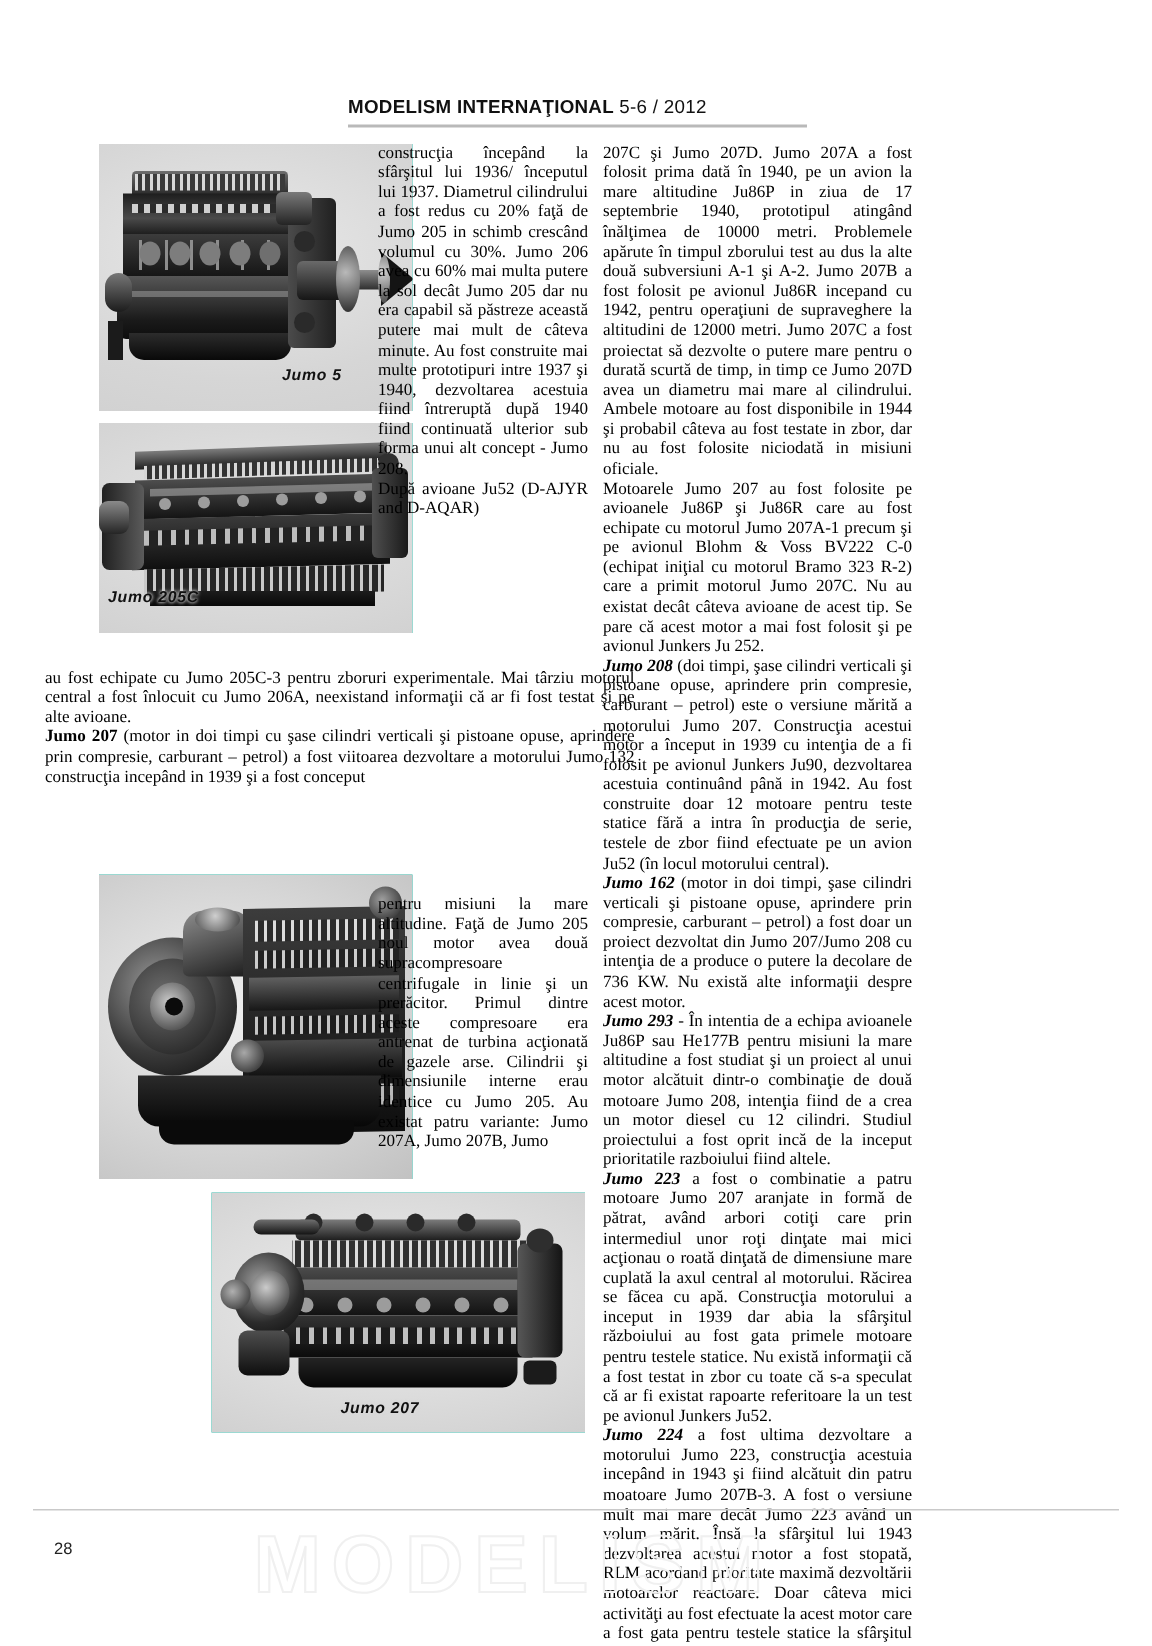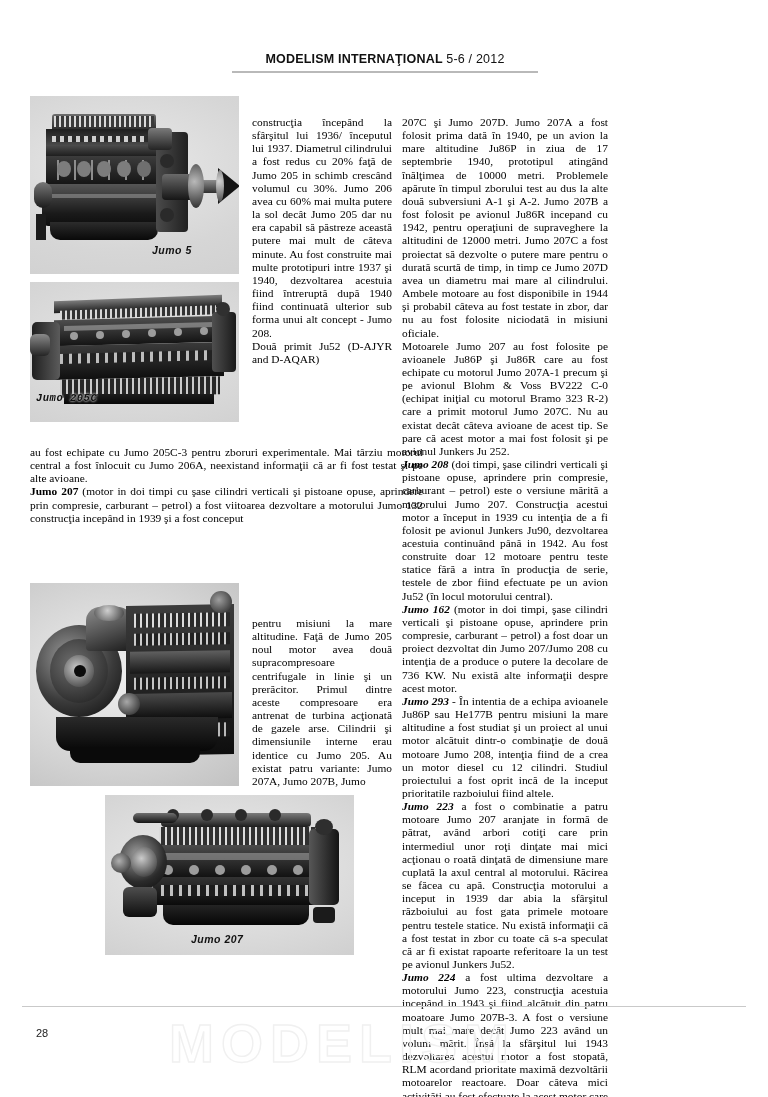--- a/index.html
+++ b/index.html
@@ -7,59 +7,59 @@
     width:768px;height:1097px;
     background:#ffffff;
     font-family:"Liberation Serif",serif;
     position:relative;
     overflow:hidden;
   }
   .page{position:absolute;inset:0;}
 
   
   .masthead{
-    position:absolute;left:232px;top:52px;width:306px;
-    text-align:center;
+    position:absolute;left:232px;top:64px;width:306px;
+    text-align:left;
   }
   .masthead .title{
     font-family:"Liberation Sans",sans-serif;
     font-weight:bold;font-size:12.5px;letter-spacing:.2px;
     color:#111;white-space:nowrap;
   }
   .masthead .issue{font-weight:normal;font-size:12.5px;}
   .masthead .rule{
     margin-top:5px;height:2px;background:#b9b9b9;
   }
 
   
   .photo{
     position:relative;
     background:#14b8a6;
     overflow:hidden;
+    margin-left:36px;
   }
   .photo .cap{
     position:absolute;
     font-family:"Liberation Sans",sans-serif;
     font-style:italic;font-weight:bold;
     font-size:10.5px;color:#111;letter-spacing:.5px;
     z-index:6;
     text-shadow:0 0 2px #d8d8d8,0 0 3px #d8d8d8;
   }
 
   
   .eng{position:absolute;inset:0;}
   .eng .blk{position:absolute;}
 
   
   .txt{
     font-size:11.4px;line-height:13.15px;
     text-align:justify;
     color:#000;
     hyphens:none;
-    margin-top:20px;
   }
   .txt b{font-weight:bold;font-style:italic;}
   p{margin:0;}
 
   
   .wide{
     position:absolute;left:0;width:393px;
     font-size:11.4px;line-height:13.15px;text-align:justify;
   }
 
@@ -178,21 +178,21 @@
 
       <div class="blk" style="left:2px;top:40px;width:28px;height:58px;border-radius:5px;background:
           linear-gradient(90deg,#202020,#5b5b5b);"></div>
       <div class="blk" style="left:0;top:52px;width:20px;height:22px;border-radius:6px;background:
           linear-gradient(180deg,#8a8a8a,#252525);"></div>
 
       <div class="blk" style="left:182px;top:30px;width:24px;height:60px;border-radius:4px;background:
           linear-gradient(90deg,#4f4f4f,#1a1a1a);"></div>
       <div class="blk" style="left:186px;top:20px;width:14px;height:14px;border-radius:50%;background:#303030;"></div>
     </div>
-    <div class="cap" style="left:6px;top:110px;font-family:Liberation Mono, monospace;">Jumo  205C</div>
+    <div class="cap" style="left:6px;top:110px;">Jumo  205C</div>
   </div>
 
   <div class="photo" style="position:absolute;left:30px;top:583px;width:209px;height:203px;">
     <div class="eng">
       <div class="blk" style="left:0;top:0;right:0;bottom:0;background:
           radial-gradient(ellipse 110% 85% at 40% 45%, #efefef 0%, #d2d2d2 55%, #b9b9b9 100%);"></div>
 
       <div class="blk" style="left:6px;top:42px;width:86px;height:92px;border-radius:50%;background:
           radial-gradient(circle at 38% 35%,#9a9a9a,#3b3b3b 55%,#090909 100%);"></div>
       <div class="blk" style="left:20px;top:56px;width:58px;height:64px;border-radius:50%;background:
@@ -274,21 +274,21 @@
       <div class="blk" style="left:208px;top:112px;width:22px;height:16px;border-radius:4px;background:#1b1b1b;"></div>
 
       <div class="blk" style="left:28px;top:18px;width:44px;height:10px;border-radius:6px;background:
           linear-gradient(180deg,#6f6f6f,#141414);"></div>
     </div>
     <div class="cap" style="left:86px;top:138px;">Jumo  207</div>
   </div>
 
   <div class="txt" style="position:absolute;left:252px;top:96px;width:140px;">
     <p>construcţia începând la sfârşitul lui 1936/ începutul lui 1937. Diametrul cilindrului a fost redus cu 20%  faţă de Jumo 205 in schimb crescând volumul cu 30%. Jumo 206 avea cu 60% mai multa putere la sol decât Jumo 205 dar nu era capabil să păstreze această putere mai mult de câteva minute. Au fost construite mai multe prototipuri intre 1937 şi 1940, dezvoltarea acestuia fiind întreruptă după 1940 fiind continuată ulterior sub forma unui alt concept - Jumo 208.</p>
-    <p>Două primit Ju52 (D-AJYR and D-AQAR)</p>
+    <p>După avioane Ju52 (D-AJYR and D-AQAR)</p>
   </div>
 
   <div class="wide" style="left:30px;top:446px;">
     <p>au fost echipate cu Jumo 205C-3 pentru zboruri experimentale. Mai târziu motorul central a fost înlocuit cu Jumo 206A, neexistand informaţii că ar fi fost testat şi pe alte avioane.</p>
     <p>
       <b>Jumo 207</b><span> (motor in doi timpi cu şase cilindri verticali şi pistoane opuse, aprindere prin compresie, carburant – petrol) a fost viitoarea dezvoltare a motorului Jumo 132 construcţia incepând in 1939 şi a fost conceput</span>
     </p>
   </div>
 
   <div class="txt" style="position:absolute;left:252px;top:597px;width:140px;">

